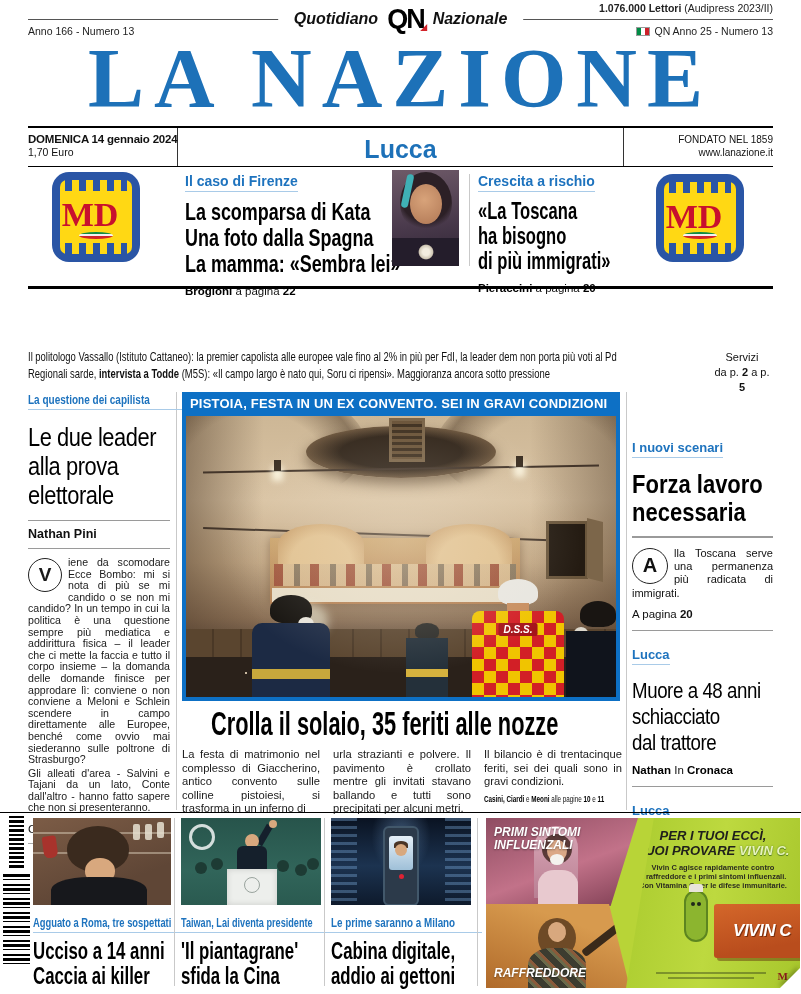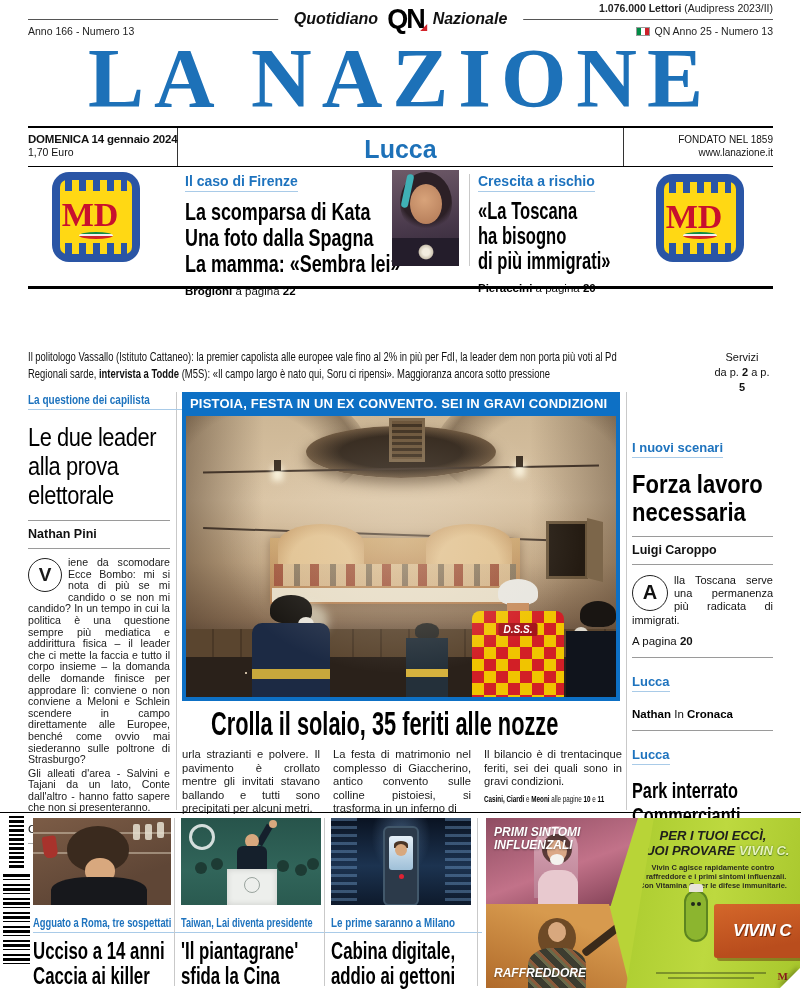--- a/index.html
+++ b/index.html
@@ -450,52 +450,56 @@
         <div class="mask"></div>
         <div class="vest"></div>
       </div>
       <div id="haze"></div>
     </div>
   </div>
   <div id="wed-hl" class="abs">
     <span class="cx" style="--s:.66">Crolla il solaio, 35 feriti alle nozze</span>
   </div>
   <div id="wed-cols" class="abs">
+    <div class="col">La festa di matrimonio nel complesso di Giaccherino, antico convento sulle colline pistoiesi, si trasforma in un inferno di</div>
     <div class="col">urla strazianti e polvere. Il pavimento è crollato mentre gli invitati stavano ballando e tutti sono precipitati per alcuni metri.</div>
-    <div class="col">La festa di matrimonio nel complesso di Giaccherino, antico convento sulle colline pistoiesi, si trasforma in un inferno di</div>
     <div class="col">
       <span>Il bilancio è di trentacinque feriti, sei dei quali sono in gravi condizioni.</span>
       <div id="wed-by" class="byline">
         <span class="cx" style="--s:.7"><b>Casini, Ciardi</b> <span>e</span> <b>Meoni</b> <span>alle pagine</span> <b>10</b> <span>e</span> <b>11</b></span>
       </div>
     </div>
   </div>
 
   <div id="rightcol" class="abs">
     <div>
       <span class="kicker">I nuovi scenari</span>
       <div id="sc-title" style="margin-top:4px;">
         <span class="cx" style="--s:.88">Forza lavoro</span>
         <span class="cx" style="--s:.88">necessaria</span>
       </div>
       <div class="thinrule"></div>
-      <div class="authby">Luigi Caroppo</div>
       <div class="thinrule" style="margin:0 0 9px 0;"></div>
       <div id="sc-body">
         <span class="dropcap">A</span>
         <span>lla Toscana serve una permanenza più radicata di immigrati.</span>
       </div>
       <div id="sc-page">
         <span>A pagina</span> <b>20</b>
       </div>
       <div class="thinrule"></div>
     </div>
 
     <div class="rc-sec">
       <span class="kicker">Lucca</span>
+      <div id="lu1-title" class="light-hl" style="margin-top:5px;">
+        <span class="cx" style="--s:.85">Muore a 48 anni</span>
+        <span class="cx" style="--s:.85">schiacciato</span>
+        <span class="cx" style="--s:.85">dal trattore</span>
+      </div>
       <div class="rc-by byline">
         <b>Nathan</b> <span>In</span> <b>Cronaca</b>
       </div>
       <div class="thinrule"></div>
     </div>
 
     <div class="rc-sec">
       <span class="kicker">Lucca</span>
       <div id="lu2-title" style="margin-top:5px;">
         <span class="cx" style="--s:.74">Park interrato</span>

